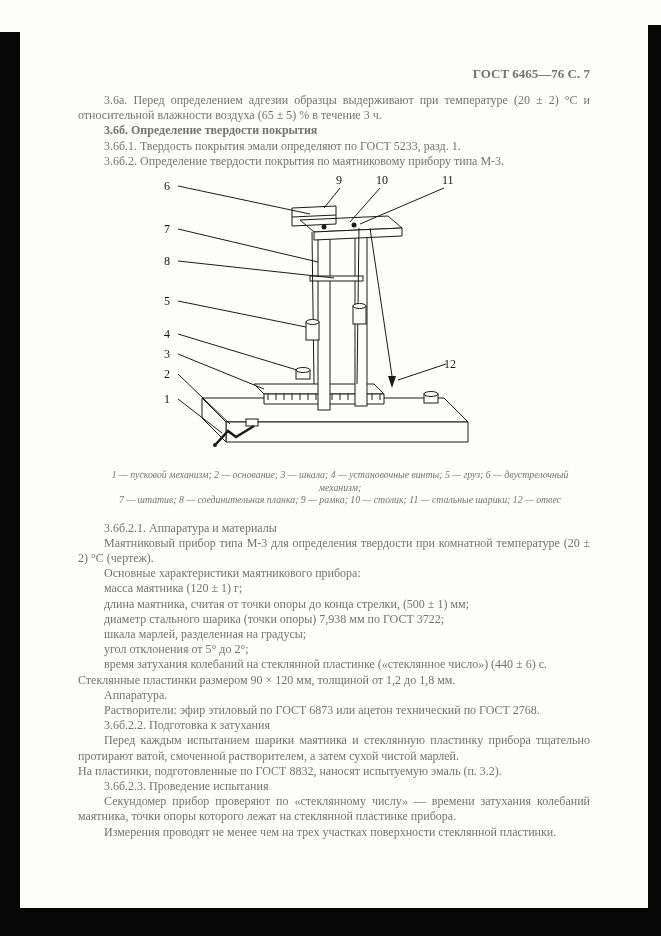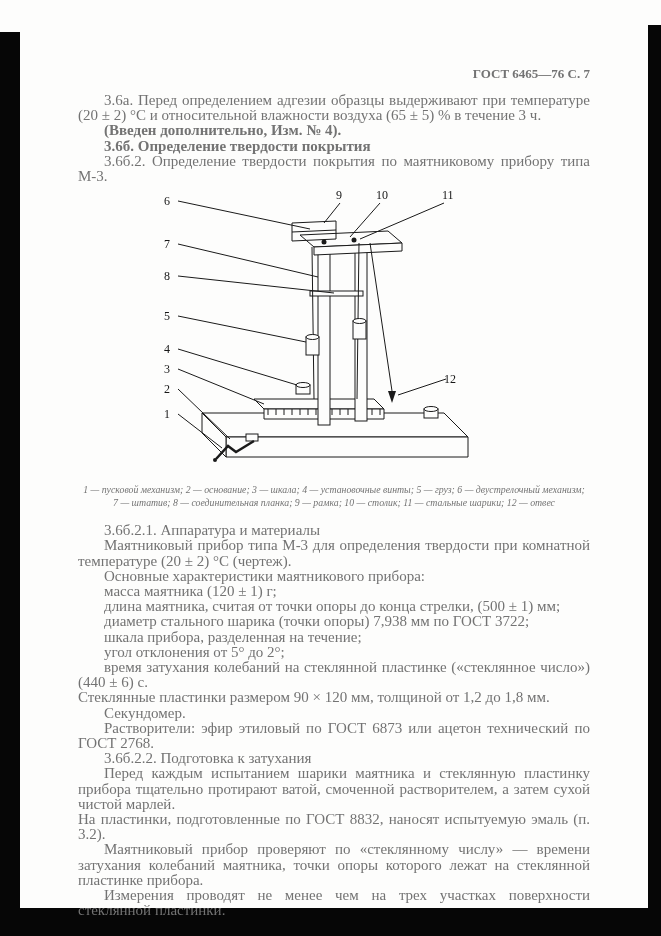--- a/index.html
+++ b/index.html
@@ -10,49 +10,49 @@
   }
   
   .bar { position:absolute; background:#060606; }
   .bar-left   { left:0; top:32px; width:20px; height:904px; }
   .bar-right  { right:0; top:25px; width:13px; height:911px; }
   .bar-bottom { left:0; bottom:0; width:661px; height:28px; }
 
   .content { position:absolute; left:78px; top:66px; width:512px; }
   .hdr { margin:0 0 11px 0; text-align:right; font-weight:bold; font-size:13px; }
 
-  .para { margin:0; font-size:15px; line-height:15.2px; text-align:justify; }
+  .para { margin:0; font-size:12px; line-height:15.2px; text-align:justify; }
   .indent { text-indent:26px; }
   .b { font-weight:bold; }
 
   .fig { position:relative; width:512px; height:292px; margin:3px 0 0 0; }
   .fig svg { display:block; }
   .fig .co { font-size:12px; fill:#161616; font-family:"Liberation Serif","DejaVu Serif",serif; }
   .draw { fill:#fdfdfc; stroke:#1a1a1a; stroke-width:1; }
   .ln { fill:none; stroke:#1a1a1a; stroke-width:1; }
   .solid { fill:#1a1a1a; stroke:none; }
 
-  .cap { font-style:italic; font-size:9.8px; line-height:12.5px; text-align:center; margin:5px 0 14px 0; }
+  .cap { font-style:italic; font-size:9.8px; line-height:12.5px; text-align:center; margin:5px 0 14px 12px; }
 </style>
 </head>
 <body>
 
 <div class="page">
 
   <div class="bar bar-left"></div>
   <div class="bar bar-right"></div>
   <div class="bar bar-bottom"></div>
 
   <div class="content">
 
     <p class="hdr">ГОСТ 6465—76 С. 7</p>
 
     <p class="para indent">3.6а. Перед определением адгезии образцы выдерживают при температуре (20 ± 2) °С и относительной влажности воздуха (65 ± 5) % в течение 3 ч.</p>
-    <p class="para indent b">(Введен дополнительно, Изм. № 4).</p>
     <p class="para indent b">3.6б. Определение твердости покрытия</p>
+    <p class="para indent">3.6б.1. Твердость покрытия эмали определяют по ГОСТ 5233, разд. 1.</p>
     <p class="para indent">3.6б.2. Определение твердости покрытия по маятниковому прибору типа М-3.</p>
 
     <div class="fig">
       <svg width="512" height="292" viewBox="0 0 512 292">
 
         <g>
           <polygon class="draw" points="124,226 366,226 390,250 148,250"></polygon>
           <polygon class="draw" points="148,250 390,250 390,270 148,270"></polygon>
           <polygon class="draw" points="124,226 148,250 148,270 124,246"></polygon>
         </g>
@@ -149,26 +149,27 @@
       <div>1 — пусковой механизм; 2 — основание; 3 — шкала; 4 — установочные винты; 5 — груз; 6 — двустрелочный механизм;</div>
       <div>7 — штатив; 8 — соединительная планка; 9 — рамка; 10 — столик; 11 — стальные шарики; 12 — отвес</div>
     </div>
 
     <p class="para indent">3.6б.2.1. Аппаратура и материалы</p>
     <p class="para indent">Маятниковый прибор типа М-3 для определения твердости при комнатной температуре (20 ± 2) °С (чертеж).</p>
     <p class="para indent">Основные характеристики маятникового прибора:</p>
     <p class="para indent">масса маятника (120 ± 1) г;</p>
     <p class="para indent">длина маятника, считая от точки опоры до конца стрелки, (500 ± 1) мм;</p>
     <p class="para indent">диаметр стального шарика (точки опоры) 7,938 мм по ГОСТ 3722;</p>
-    <p class="para indent">шкала прибора, разделенная на течение;</p>
+    <p class="para indent">шкала марлей, разделенная на градусы;</p>
     <p class="para indent">угол отклонения от 5° до 2°;</p>
     <p class="para indent">время затухания колебаний на стеклянной пластинке («стеклянное число») (440 ± 6) с.</p>
     <p class="para">Стеклянные пластинки размером 90 × 120 мм, толщиной от 1,2 до 1,8 мм.</p>
-    <p class="para indent">Секундомер.</p>
+    <p class="para indent">Аппаратура.</p>
     <p class="para indent">Растворители: эфир этиловый по ГОСТ 6873 или ацетон технический по ГОСТ 2768.</p>
     <p class="para indent">3.6б.2.2. Подготовка к затухания</p>
     <p class="para indent">Перед каждым испытанием шарики маятника и стеклянную пластинку прибора тщательно протирают ватой, смоченной растворителем, а затем сухой чистой марлей.</p>
     <p class="para">На пластинки, подготовленные по ГОСТ 8832, наносят испытуемую эмаль (п. 3.2).</p>
-    <p class="para indent">Маятниковый прибор проверяют по «стеклянному числу» — времени затухания колебаний маятника, точки опоры которого лежат на стеклянной пластинке прибора.</p>
+    <p class="para indent">3.6б.2.3. Проведение испытания</p>
+    <p class="para indent">Секундомер прибор проверяют по «стеклянному числу» — времени затухания колебаний маятника, точки опоры которого лежат на стеклянной пластинке прибора.</p>
     <p class="para indent">Измерения проводят не менее чем на трех участках поверхности стеклянной пластинки.</p>
 
   </div>
 </div>
 
 </body></html>

